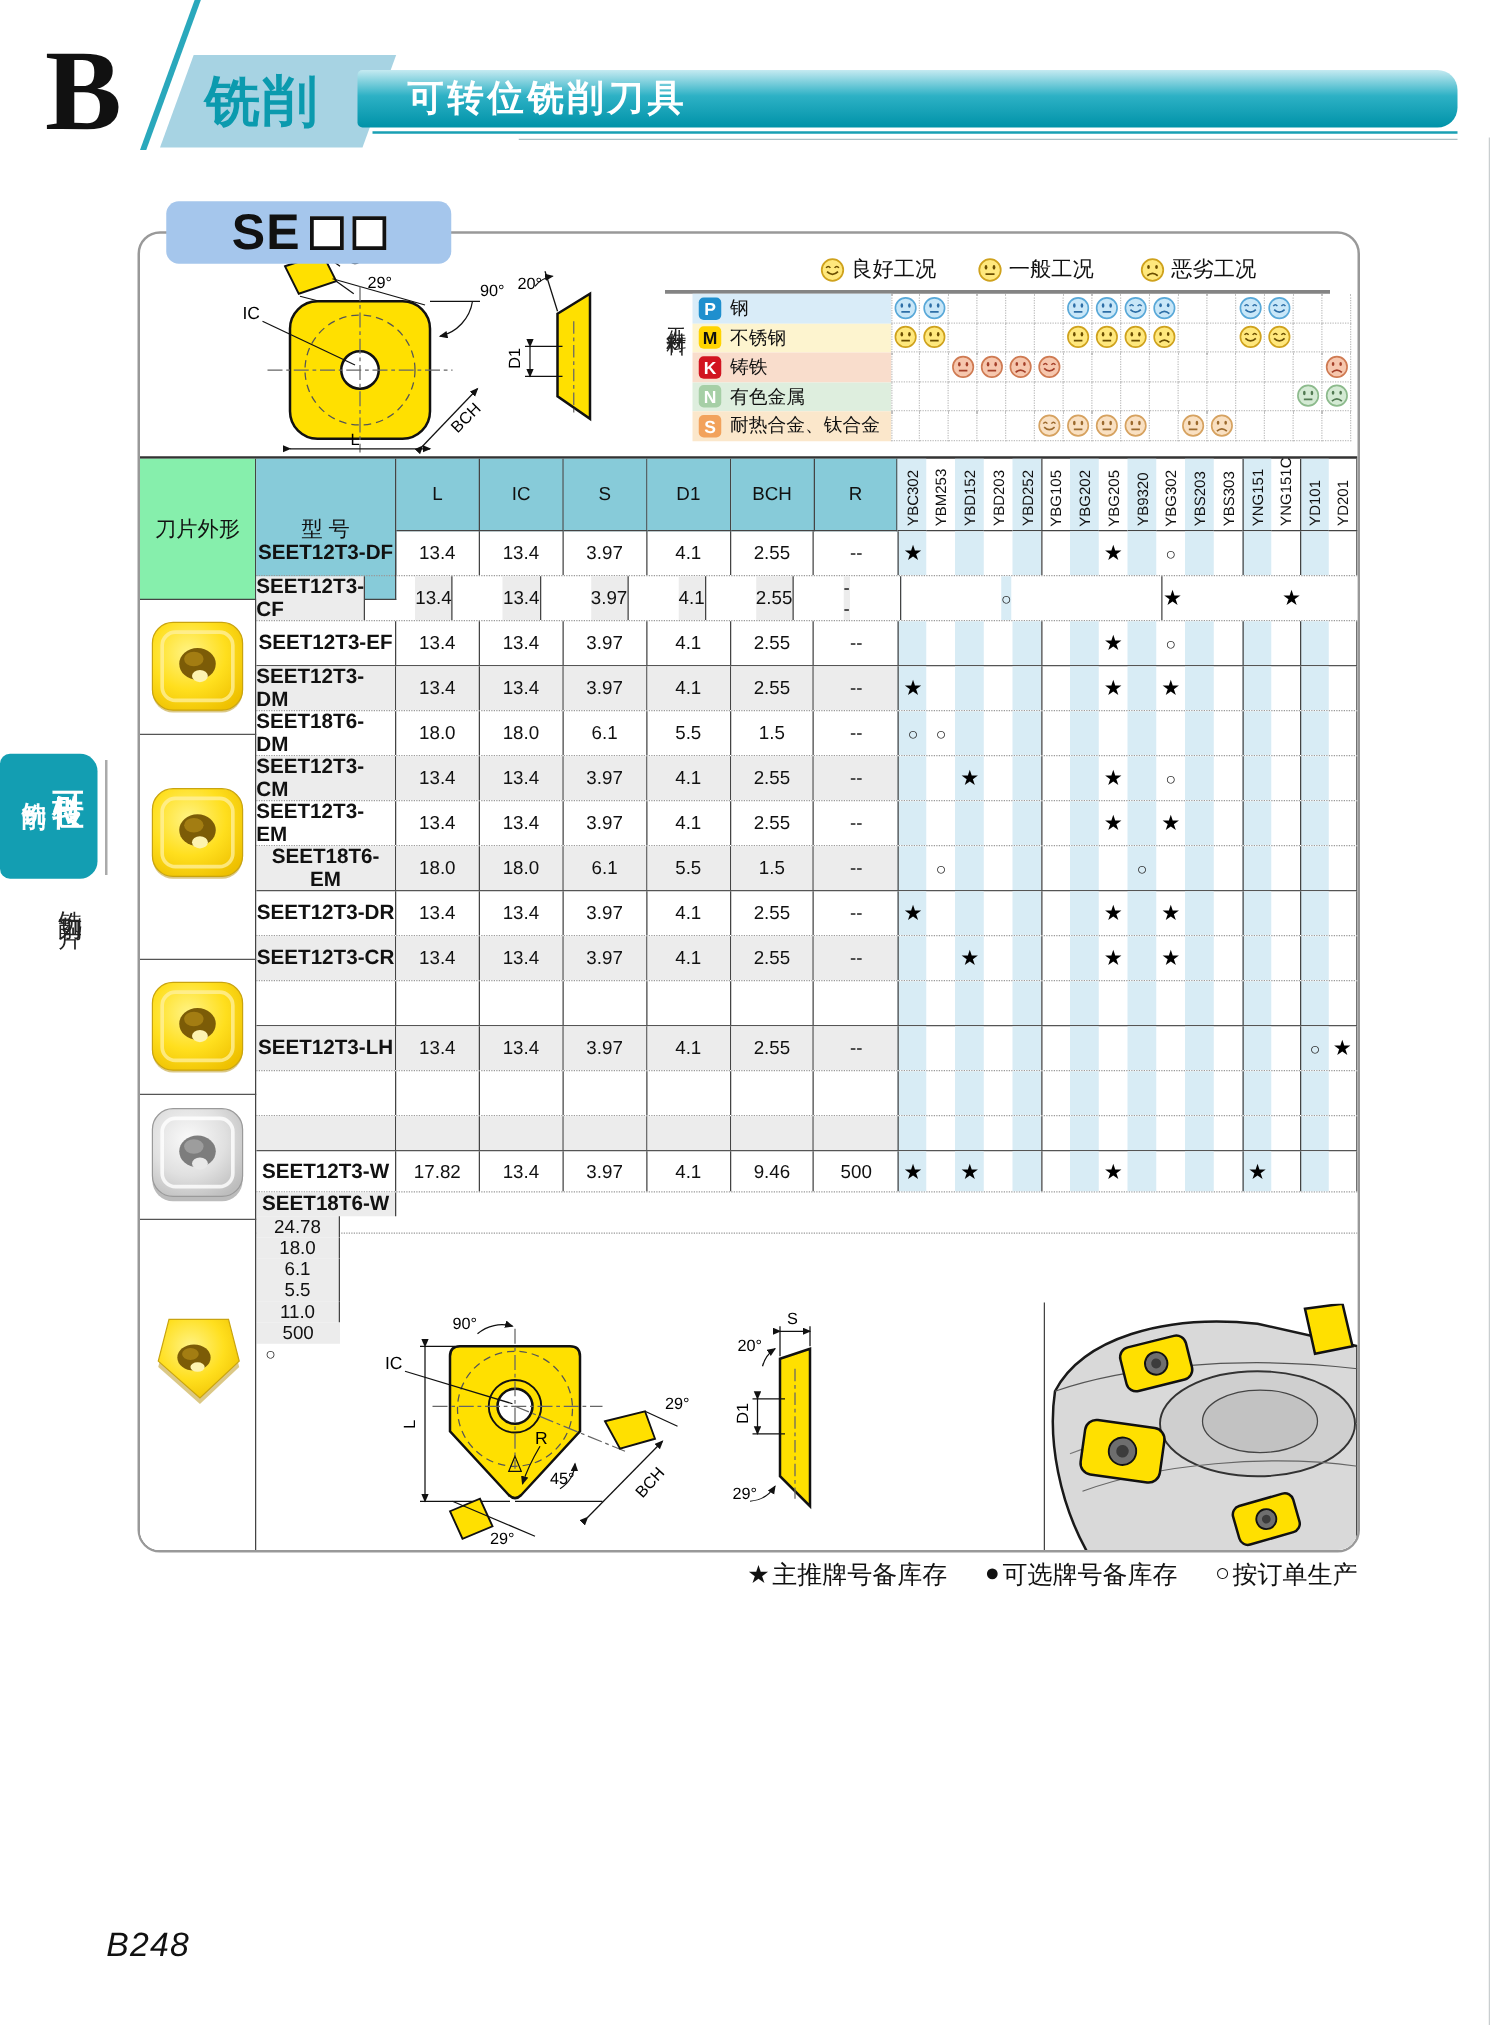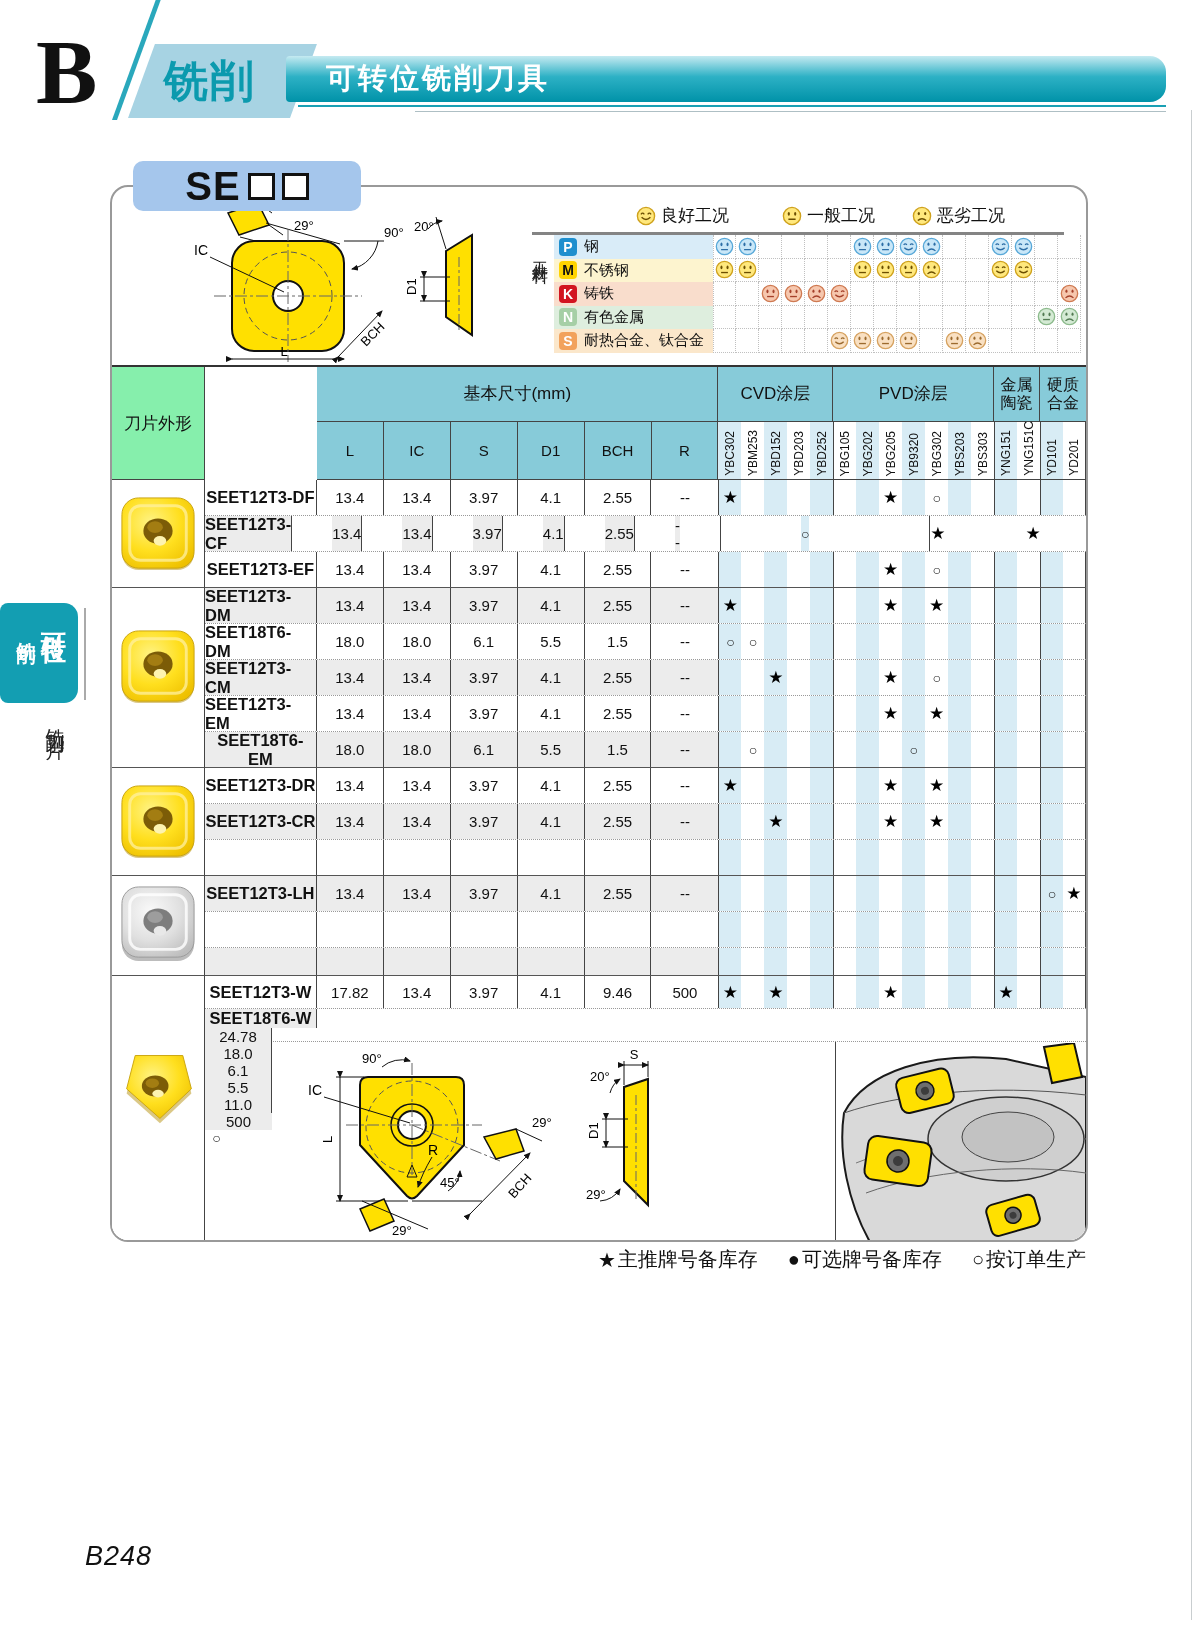--- a/index.html
+++ b/index.html
@@ -167,21 +167,21 @@
       <line x1="289" y1="58" x2="289" y2="132" stroke="#666" stroke-width="1" stroke-dasharray="10 3 3 3"></line>
       <line x1="276" y1="50" x2="266" y2="18" stroke="#111" stroke-width="1"></line>
       <path d="M258,30 A22,22 0 0 1 272,22" fill="none" stroke="#111" stroke-width="1" marker-end="url(#ar1)"></path>
       <text x="244" y="32" font-size="13">20°</text>
       <line x1="254" y1="78" x2="254" y2="102" stroke="#111" stroke-width="1" marker-start="url(#ar1)" marker-end="url(#ar1)"></line>
       <line x1="250" y1="78" x2="280" y2="78" stroke="#111" stroke-width="1"></line>
       <line x1="250" y1="102" x2="280" y2="102" stroke="#111" stroke-width="1"></line>
       <text x="246" y="96" font-size="13" transform="rotate(-90 246 96)">D1</text>
     </svg>
 
-    <div class="cond-legend" style="left:524px">
+    <div class="cond-legend" style="left:544px">
         <svg width="20" height="20" viewBox="0 0 20 20">
           <circle cx="10" cy="10" r="8.6" fill="#ffe87d" stroke="#cfa21d" stroke-width="1.4"></circle>
           <path d="M4.9,8.3 Q6.6,6.1 8.3,8.3" stroke="#6b4e00" stroke-width="1.3" fill="none"></path>
           <path d="M11.7,8.3 Q13.4,6.1 15.1,8.3" stroke="#6b4e00" stroke-width="1.3" fill="none"></path>
           <path d="M5.6,11.3 Q10,15.6 14.4,11.3" stroke="#6b4e00" stroke-width="1.4" fill="none"></path>
         </svg>
         <span>良好工况</span>
       </div>
     <div class="cond-legend" style="left:670px">
         <svg width="20" height="20" viewBox="0 0 20 20">
@@ -525,27 +525,21 @@
             <div class="mat-cell"></div>
             <div class="mat-cell"></div>
             <div class="mat-cell"></div>
             <div class="mat-cell"></div>
           </div>
         </div>
       </div>
 
     <div class="tbl">
       <div class="th-shape">刀片外形</div>
-      <div class="hrow1">
-        <div class="h1" style="width:402px">基本尺寸(mm)</div>
-        <div class="h1" style="width:115px">CVD涂层</div>
-        <div class="h1" style="width:161px">PVD涂层</div>
-        <div class="h1" style="width:46px;font-size:16px">金属陶瓷</div>
-        <div class="h1" style="width:46px;font-size:16px;border-right:none">硬质合金</div>
-      </div>
+      <div class="th-model">型 号</div>
       <div class="hrow2" id="hrow2">
           <div class="h2dim">L</div>
           <div class="h2dim">IC</div>
           <div class="h2dim">S</div>
           <div class="h2dim">D1</div>
           <div class="h2dim">BCH</div>
           <div class="h2dim">R</div>
           <div class="gh stripe">
             <span>YBC302</span>
           </div>

